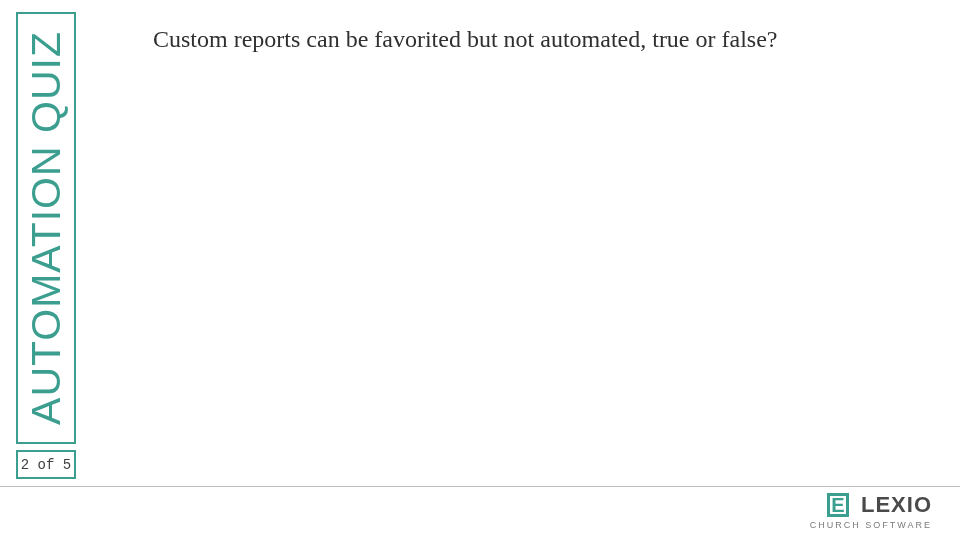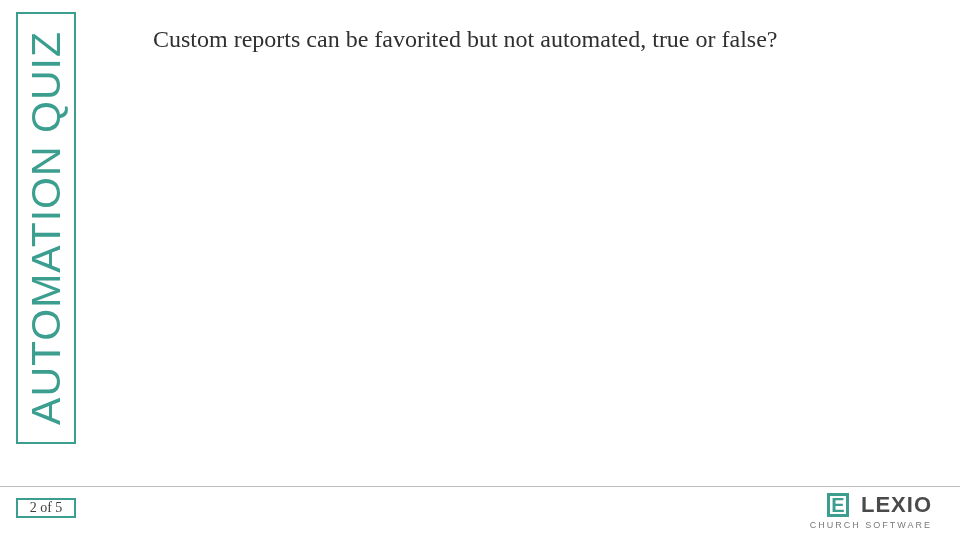--- a/index.html
+++ b/index.html
@@ -25,29 +25,28 @@
     font-weight: 400;
     letter-spacing: 1px;
     font-family: "Arial Narrow", Arial, sans-serif;
     font-stretch: condensed;
   }
   .pager {
     position: absolute;
     left: 16px;
     top: 450px;
     width: 60px;
-    height: 20px;
+    height: 29px;
     border: 2px solid #3b9e8f;
     display: flex;
     align-items: center;
     justify-content: center;
     color: #404040;
     font-size: 14px;
-    font-family: Liberation Serif, serif;
-    margin-top: 48px;
+    font-family: Liberation Mono, monospace;
   }
   .question {
     position: absolute;
     left: 153px;
     top: 24px;
     right: 40px;
     font-size: 24px;
     color: #303030;
     line-height: 1.3;
     font-family: Liberation Serif, serif;

